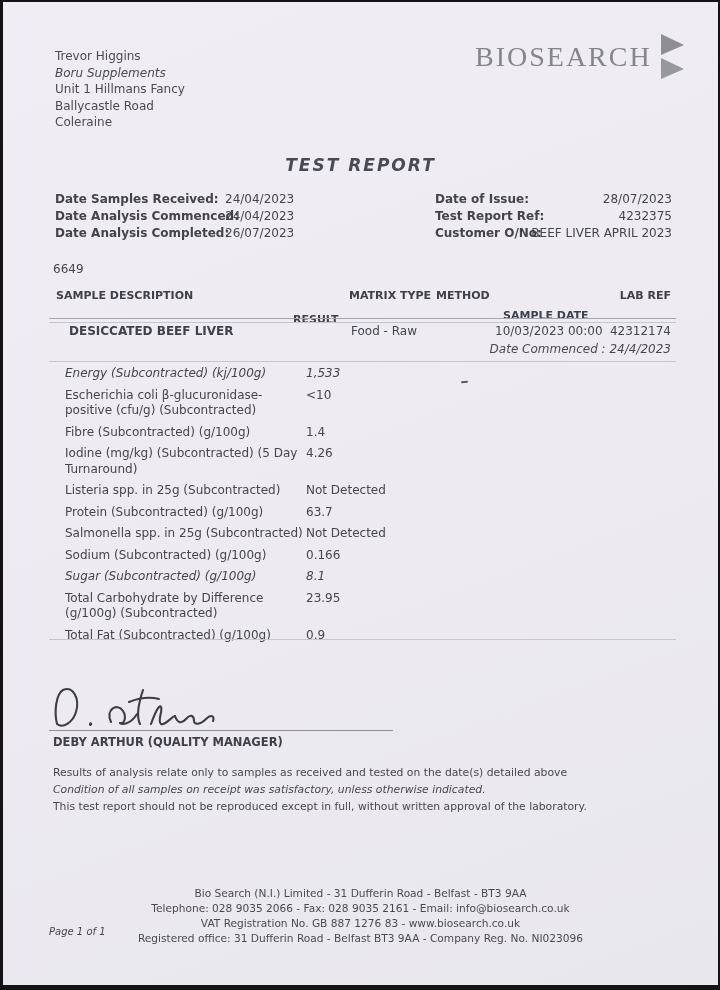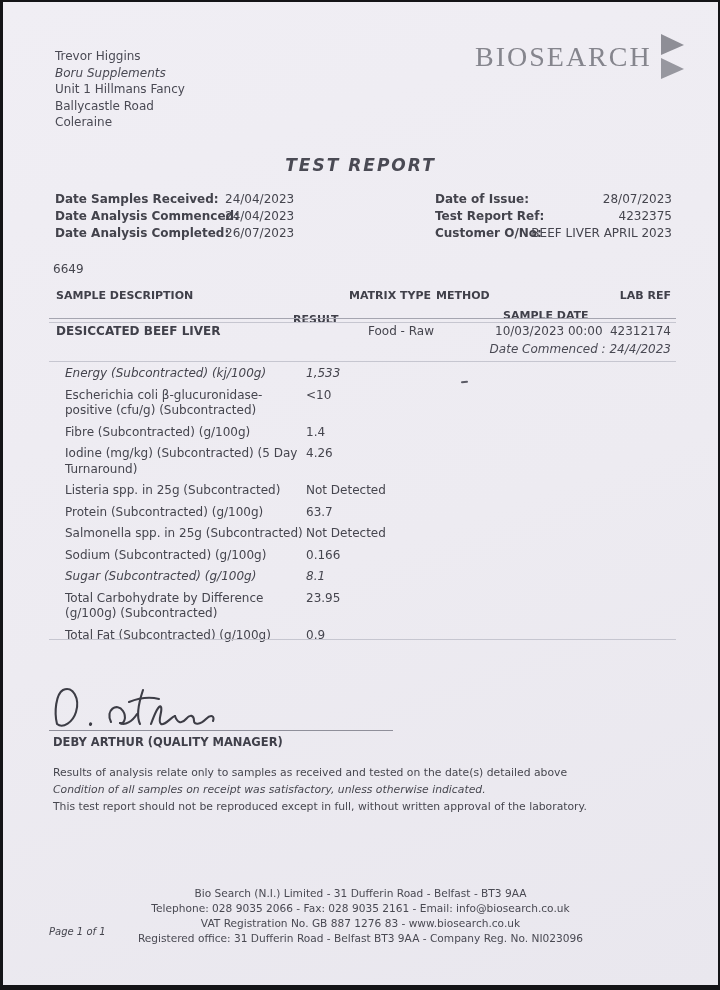--- a/index.html
+++ b/index.html
@@ -38,22 +38,22 @@
   
   .thead{font-size:11px;font-weight:700;color:#40404a;top:287px;left:0;width:100%;height:14px;}
   .thead span{position:absolute;white-space:nowrap;text-align:right;}
   .h-desc{left:53px;} .h-result{left:290px;margin-top:24px;} .h-matrix{left:346px;}
   .h-method{left:433px;} .h-date{left:500px;margin-top:20px;} .h-labref{right:47px;}
   .rule{left:46px;right:42px;height:0;border-top:1px solid #a5a5b0;}
   .rule.light{border-top-color:#c6c6d0;}
   
   .srow{top:322px;left:0;width:100%;height:15px;font-size:12px;}
   .srow span{position:absolute;white-space:nowrap;}
-  .s-desc{left:53px;font-weight:700;color:#40404a;}
-  .s-matrix{left:365px;}
+  .s-desc{left:66px;font-weight:700;color:#40404a;}
+  .s-matrix{left:348px;}
   .s-date{left:492px;white-space:pre;}
   .s-labref{right:47px;}
   .date-commenced{top:340px;right:47px;font-style:italic;font-size:12px;color:#4a4a54;}
   
   .rows{left:62px;top:364px;width:580px;}
   .arow{position:relative;margin-bottom:6px;font-size:12px;line-height:15.5px;}
   .arow .nm{display:inline-block;width:238px;vertical-align:top;}
   .arow .rs{position:absolute;left:241px;top:0;white-space:nowrap;}
   .arow.italic{font-style:italic;}
   .artifact{left:458px;top:379px;width:7px;height:2px;background:#5a5a64;

